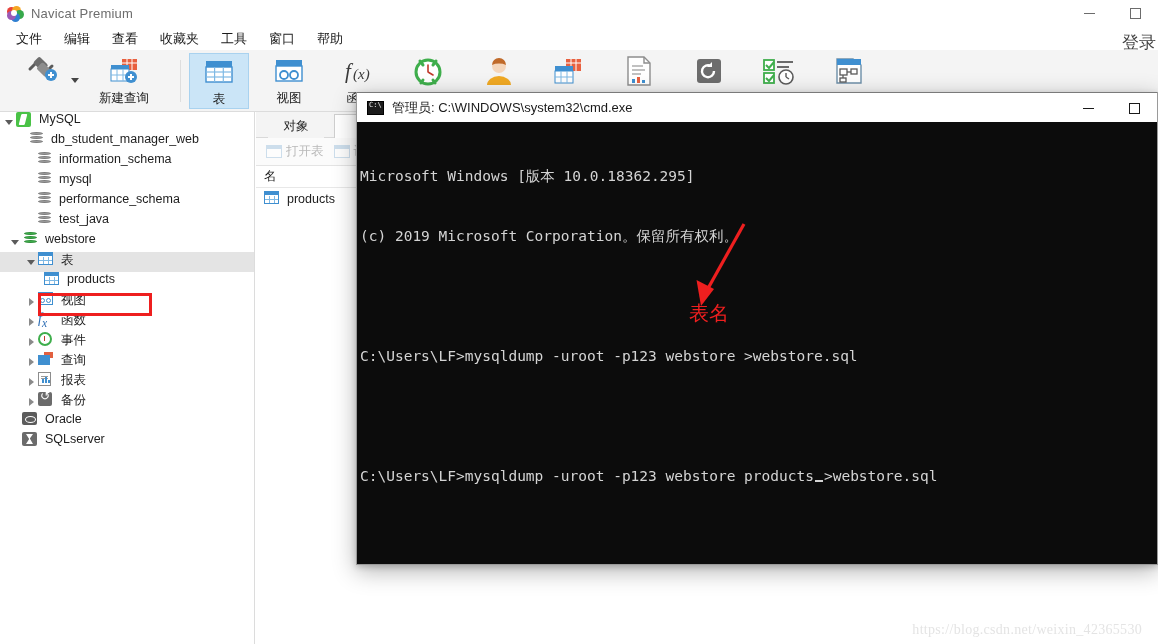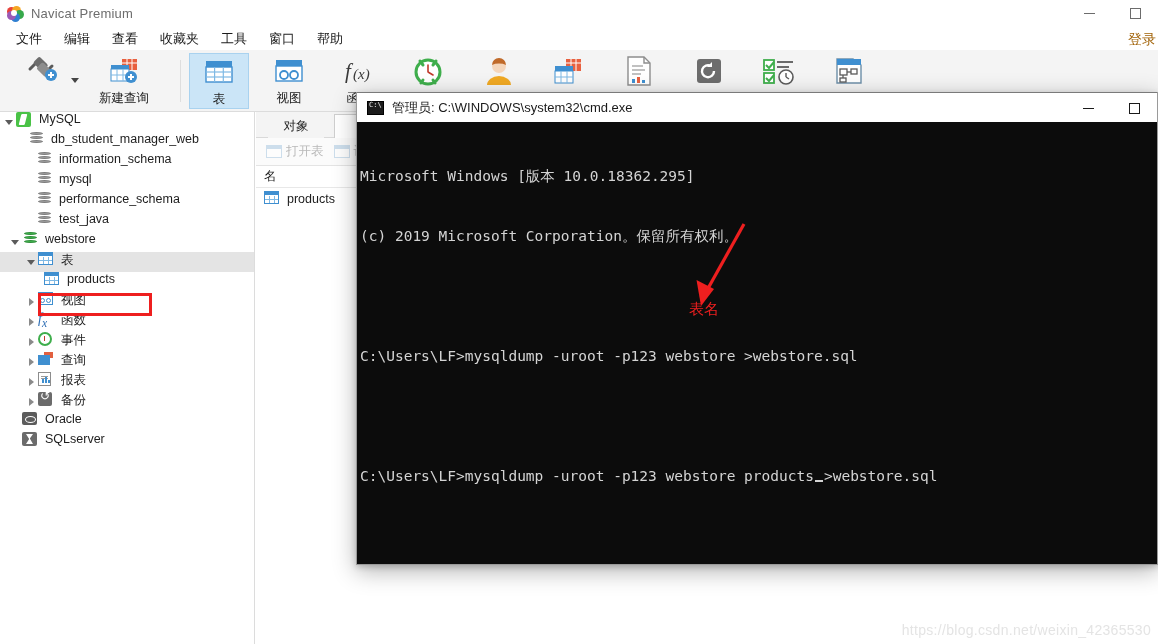--- a/index.html
+++ b/index.html
@@ -58,21 +58,21 @@
     background: #ffffff;
     display: flex; align-items: center;
   }
   .menu-item {
     font-size: 13px; color: #1a1a1a; padding: 0 11px; line-height: 23px;
     white-space: nowrap;
   }
   .menu-item:first-child { margin-left: 5px; }
   .login-link {
     position: absolute; right: 2px; top: 4px;
-    font-size: 14px; color: #a16207;
+    font-size: 17px; color: #404040;
   }
 
   
   .toolbar {
     position: absolute; left: 0; top: 50px; width: 1158px; height: 62px;
     background: #f4f4f4;
     border-bottom: 1px solid #dcdcdc;
   }
   .tb-item {
     position: absolute; top: 3px; height: 56px;
@@ -231,27 +231,27 @@
     background: #0c0c0c; padding: 4px 0 0 3px;
     font-family: "DejaVu Sans Mono", "Liberation Mono", monospace;
     font-size: 14.5px; line-height: 20px; color: #d4d4d4;
     white-space: pre; overflow: hidden;
   }
   .cmd-cursor {
     display: inline-block; width: 8px; height: 2px; background: #d4d4d4;
     vertical-align: baseline; margin: 0 1px -1px 1px;
   }
   .ann-text {
-    position: absolute; color: #ee1f1f; font-size: 15px;
+    position: absolute; color: #ee1f1f; font-size: 20px;
     font-family: Liberation Mono, monospace;
   }
   .watermark {
-    position: absolute; right: 7px; bottom: 6px;
+    position: absolute; right: 16px; bottom: 6px;
     font-size: 14px; color: #e4e4e4; letter-spacing: .3px;
-    font-family: Liberation Sans, sans-serif;
+    font-family: Liberation Serif, serif;
   }
 </style>
 </head>
 <body>
 
 <div id="app">
 
   <div class="titlebar">
     <div class="app-logo">
       <div class="petal p1"></div>

